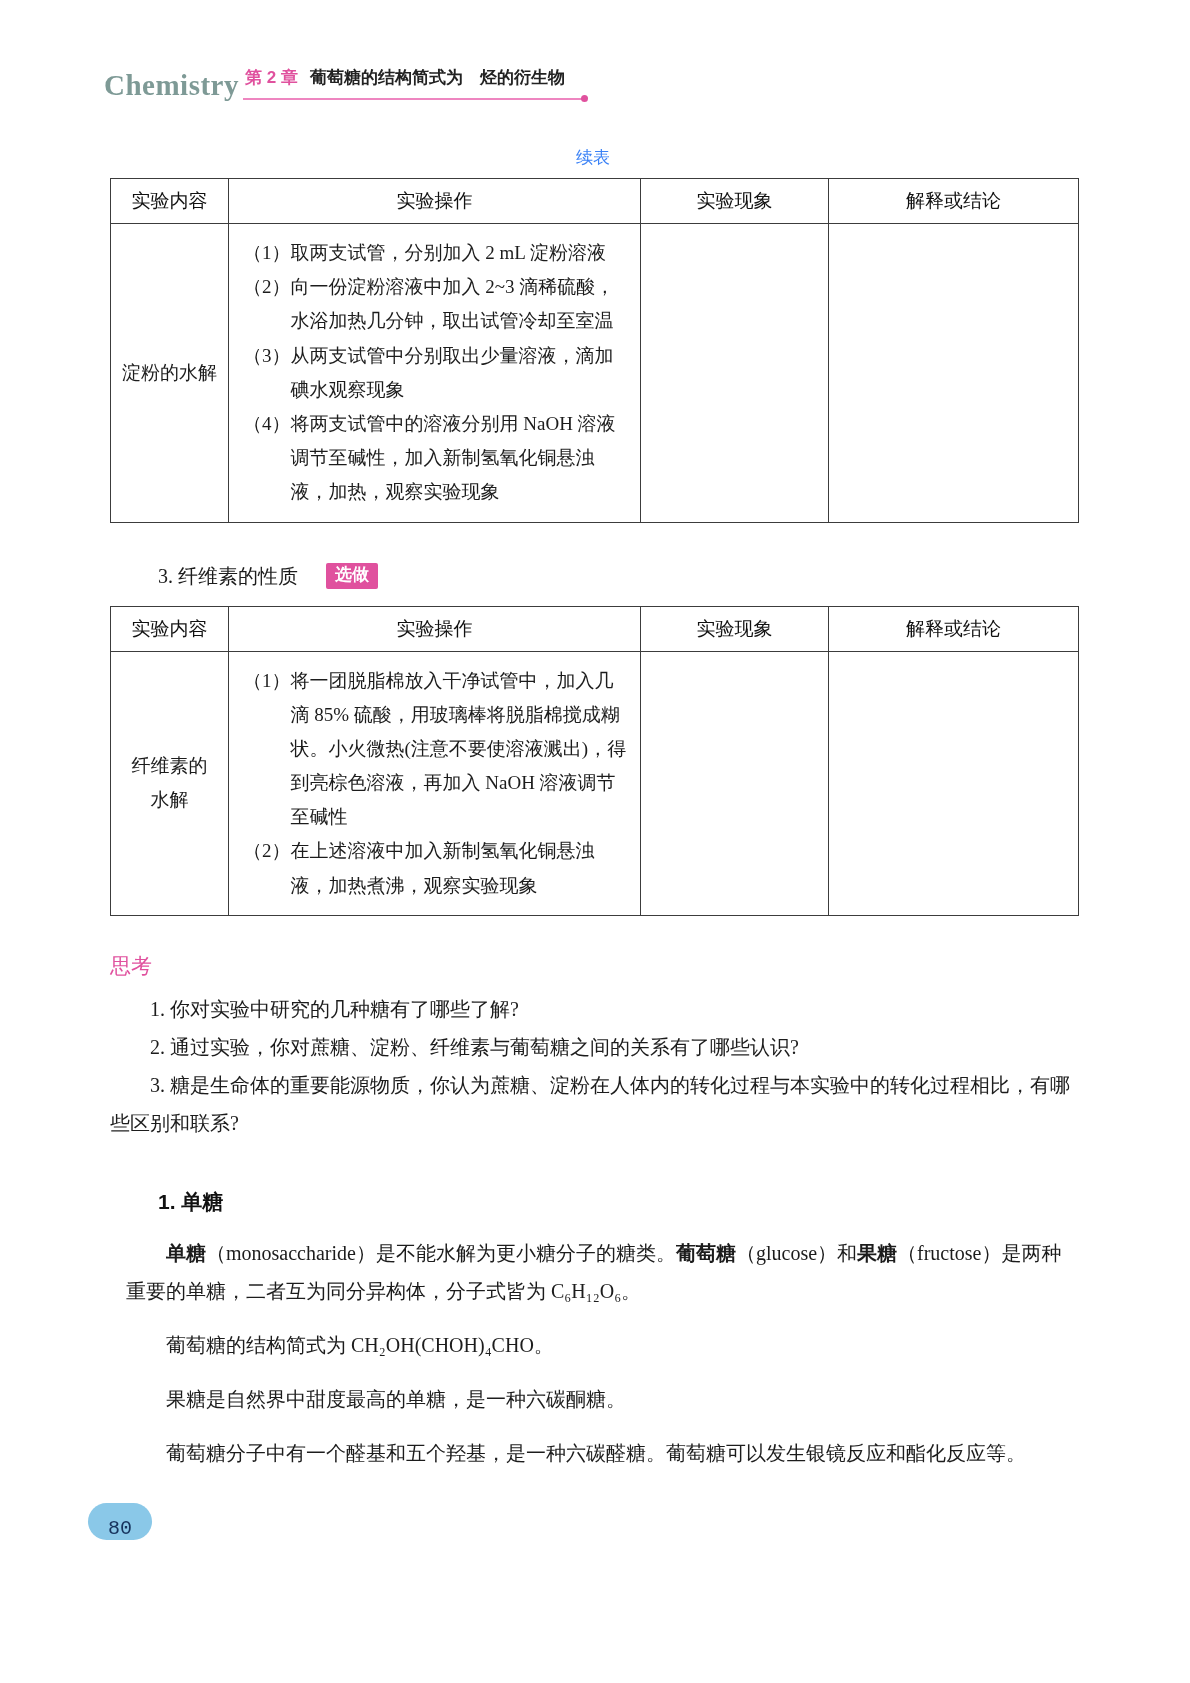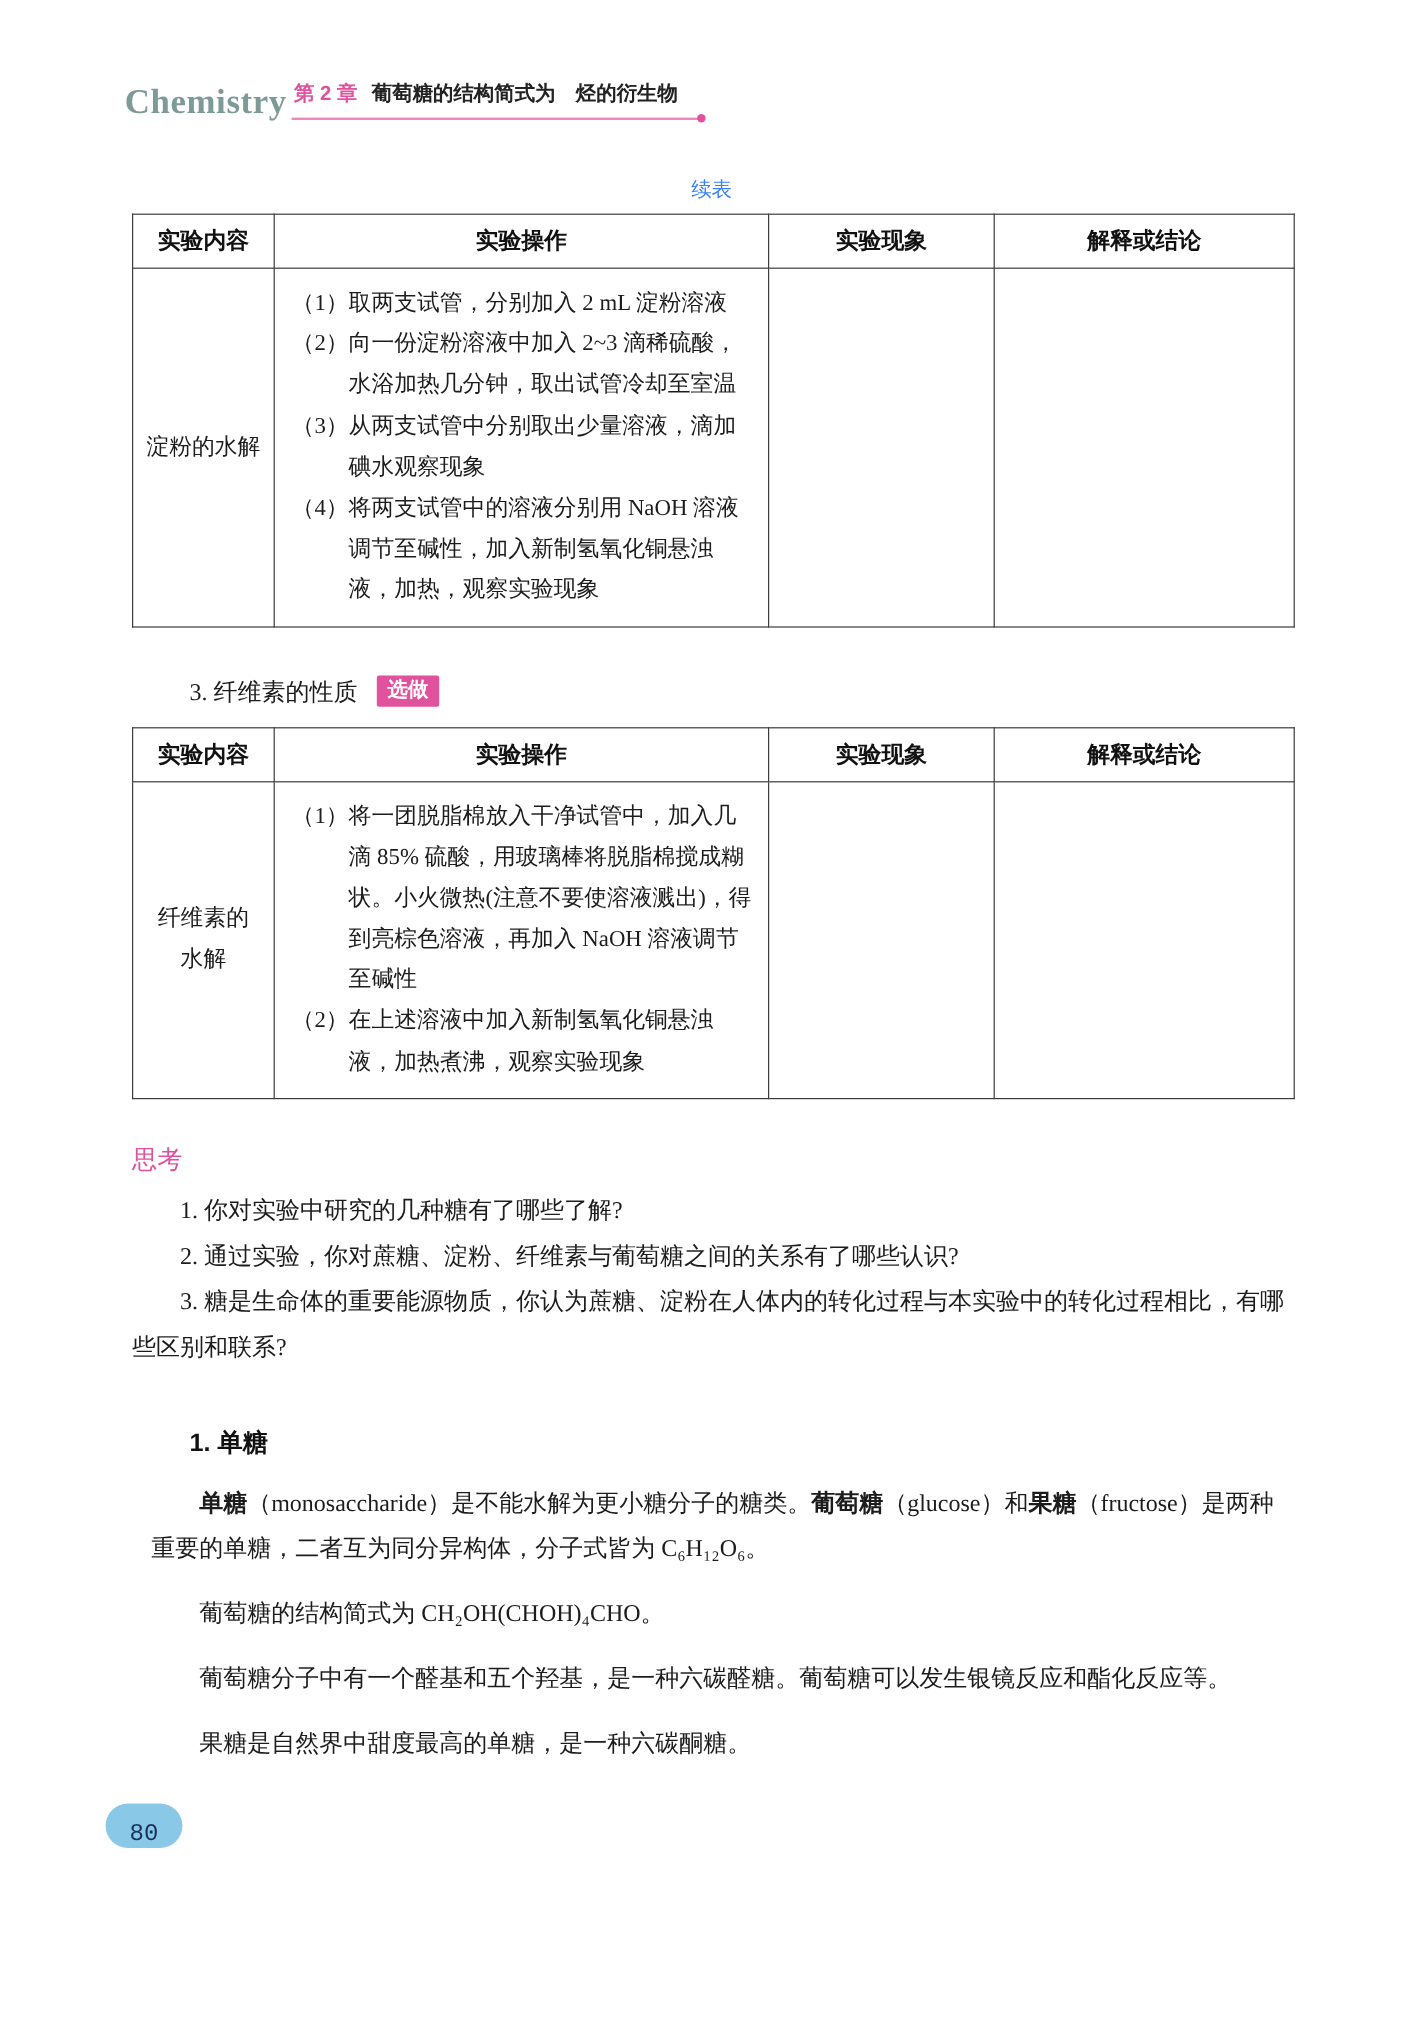--- a/index.html
+++ b/index.html
@@ -31,32 +31,32 @@
   .chapter-title { font-family: "Liberation Sans", sans-serif; font-weight: bold; font-size: 17px; color: #222; white-space: nowrap; }
   .accent-dot { position: absolute; right: -5px; bottom: -4px; width: 7px; height: 7px; border-radius: 50%; background: var(--pink, #e0519e); }
 
   
   .content { position: absolute; left: 110px; top: 146px; width: 968px; }
   .continued { text-align: center; font-family: "Liberation Sans", sans-serif; font-size: 17px; color: #3b82f6; margin: 0 2px 9px 0; }
 
   
   table { border-collapse: collapse; width: 968px; table-layout: fixed; }
   th, td { border: 1px solid #3c3c3c; }
-  th { font-family: "Liberation Sans", sans-serif; font-weight: bold; font-size: 19px; color: #111; padding: 9px 12px; text-align: center; }
+  th { font-family: "Liberation Sans", sans-serif; font-weight: normal; font-size: 19px; color: #111; padding: 9px 12px; text-align: center; }
   td { vertical-align: middle; font-size: 19px; color: #1c1c1c; }
   .cell-content { text-align: center; line-height: 1.8; }
   .cell-content .inner { display: inline-block; line-height: 1.8; }
   .inner.wrap4 { max-width: 88px; }
   .ops-cell { vertical-align: middle; padding: 12px 8px 12px 14px; }
   .op { display: flex; line-height: 1.8; }
   .op-marker { flex: 0 0 auto; white-space: nowrap; }
   .op-text { flex: 1 1 auto; }
 
   
-  .sec3 { margin: 40px 0 16px 48px; font-size: 20px; display: flex; align-items: center; gap: 16px; }
+  .sec3 { margin: 40px 0 16px 48px; font-size: 20px; display: flex; align-items: center; gap: 28px; }
   .badge {
     display: inline-block; background: var(--pink, #d6479a); color: #fff;
     font-family: "Liberation Sans", sans-serif; font-weight: bold; font-size: 17px;
     padding: 2px 9px 3px 9px; border-radius: 2px; line-height: 1.2;
   }
 
   
   .think-label { font-family: "Liberation Sans", sans-serif; font-size: 21px; color: var(--pink, #e0519e); margin: 36px 0 10px 0; }
   .question { font-size: 20px; line-height: 1.9; text-indent: 2em; margin: 0; }
 
@@ -178,22 +178,22 @@
     </table>
 
     <div class="think-label">思考</div>
     <p class="question">1. 你对实验中研究的几种糖有了哪些了解?</p>
     <p class="question">2. 通过实验，你对蔗糖、淀粉、纤维素与葡萄糖之间的关系有了哪些认识?</p>
     <p class="question">3. 糖是生命体的重要能源物质，你认为蔗糖、淀粉在人体内的转化过程与本实验中的转化过程相比，有哪些区别和联系?</p>
 
     <div class="mono-heading">1. 单糖</div>
     <p class="para"><b>单糖</b><span>（monosaccharide）是不能水解为更小糖分子的糖类。</span><b>葡萄糖</b><span>（glucose）和</span><b>果糖</b><span>（fructose）是两种重要的单糖，二者互为同分异构体，分子式皆为 C₆H₁₂O₆。</span></p>
     <p class="para">葡萄糖的结构简式为 CH₂OH(CHOH)₄CHO。</p>
+    <p class="para">果糖是自然界中甜度最高的单糖，是一种六碳酮糖。</p>
     <p class="para">葡萄糖分子中有一个醛基和五个羟基，是一种六碳醛糖。葡萄糖可以发生银镜反应和酯化反应等。</p>
-    <p class="para">果糖是自然界中甜度最高的单糖，是一种六碳酮糖。</p>
 
   </div>
 
   <div class="page-pill">
     <span>80</span>
   </div>
 
 </div>
 
 </body></html>

